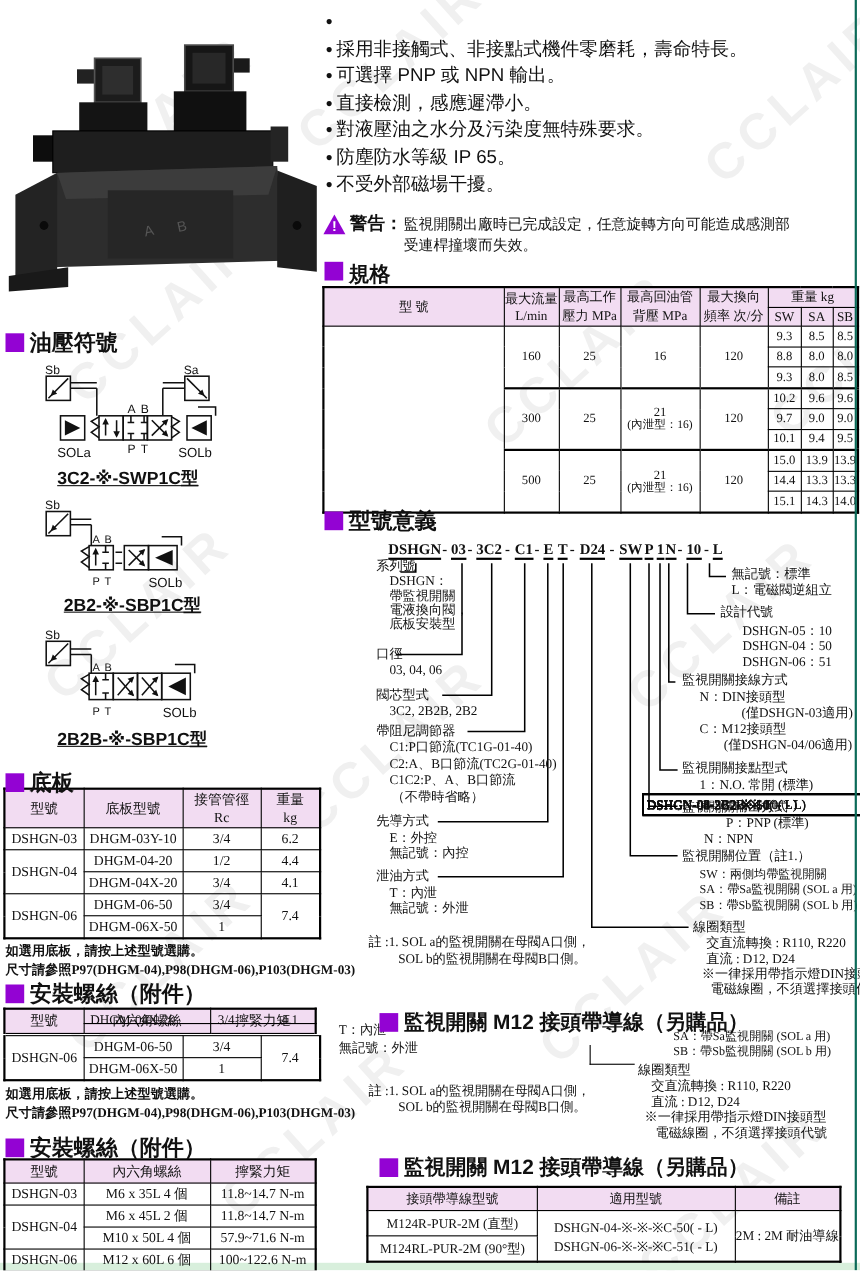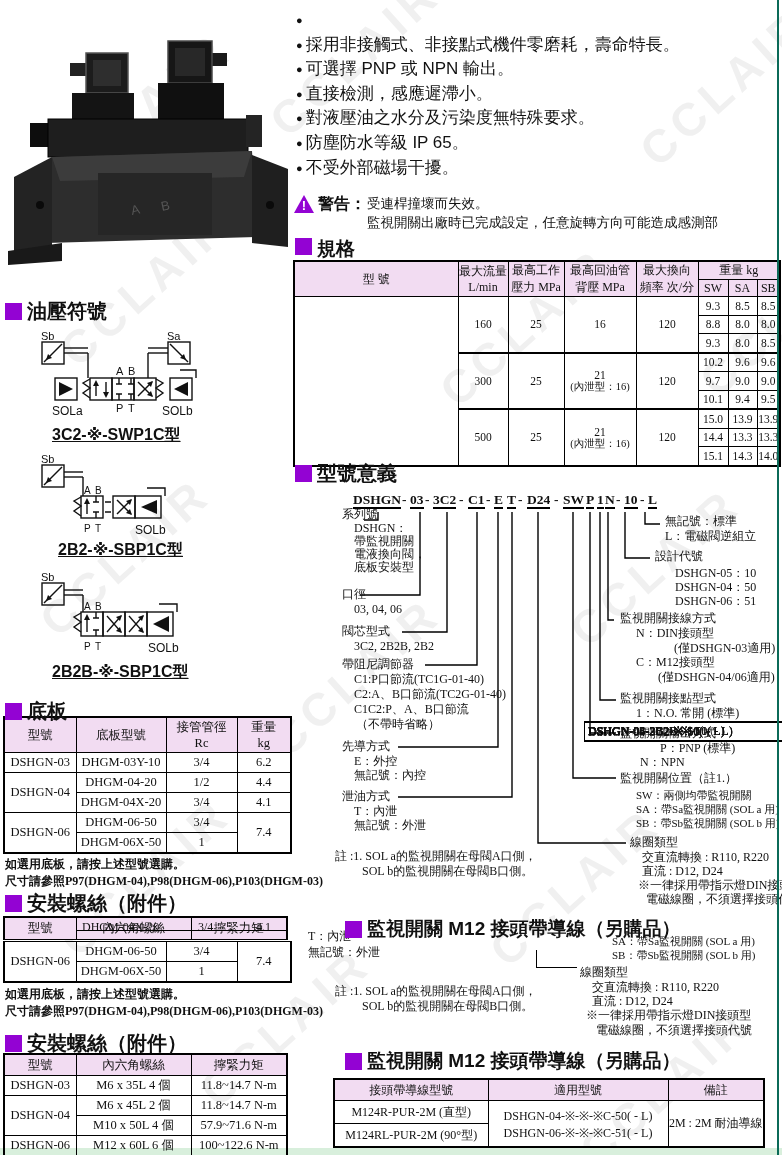--- a/index.html
+++ b/index.html
@@ -133,22 +133,22 @@
       </div>
   </div>
 
   <div class="warning">
     <svg width="22" height="20" viewBox="0 0 22 20">
       <polygon points="11,1 21,19 1,19" fill="var(--accent)"></polygon>
       <text x="11" y="16" font-size="13" font-weight="bold" fill="#fff" text-anchor="middle">!</text>
     </svg>
     <span class="warn-label"><span>警告</span><span>：</span></span>
     <div class="warn-text">
+      <div>監視開關出廠時已完成設定，任意旋轉方向可能造成感測部</div>
       <div>受連桿撞壞而失效。</div>
-      <div>監視開關出廠時已完成設定，任意旋轉方向可能造成感測部</div>
     </div>
   </div>
 
   <div class="spec-head">
     <span class="sq"></span>
     <span class="t">規格</span>
   </div>
 
   <table class="spec-table">
     <colgroup>

